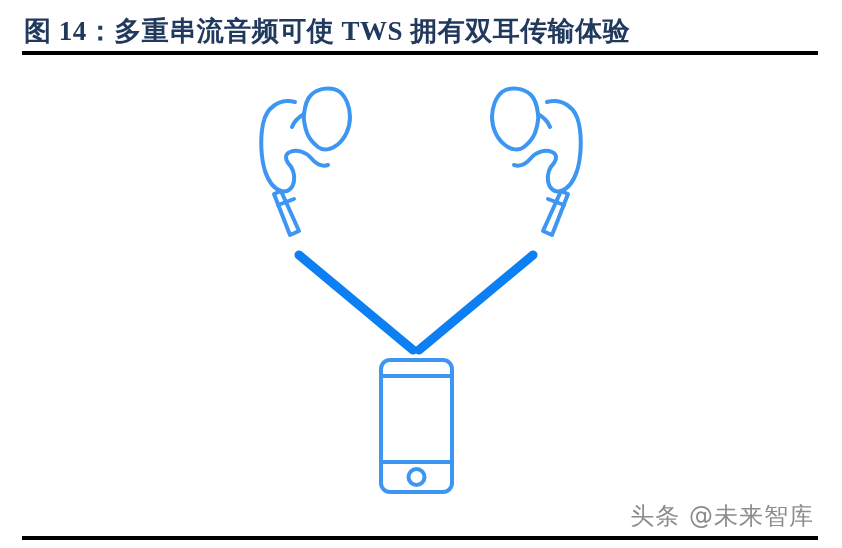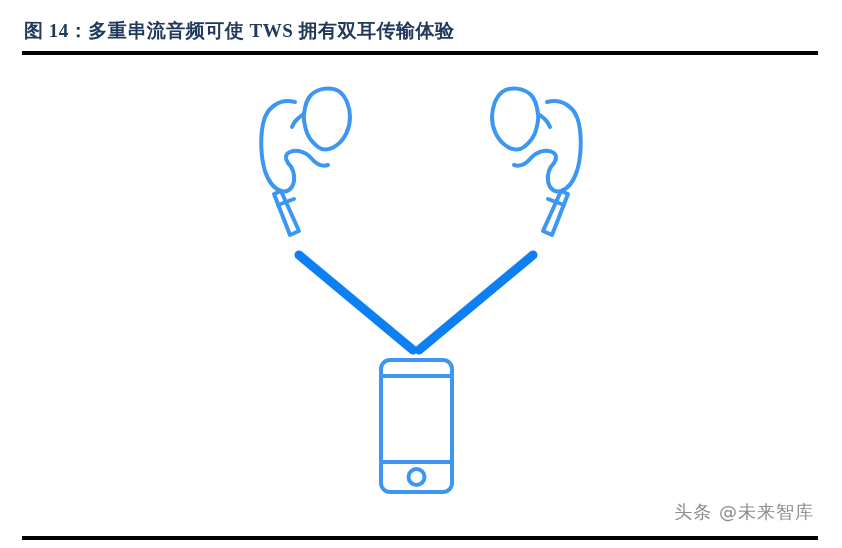--- a/index.html
+++ b/index.html
@@ -26,21 +26,21 @@
   #figure-title {
     position: absolute;
     left: 24px;
     top: 12px;
     width: 790px;
     height: 38px;
     line-height: 38px;
     color: #20395c;
     font-family: "Liberation Serif", "DejaVu Serif", serif;
     font-weight: bold;
-    font-size: 19px;
+    font-size: 27px;
     letter-spacing: 0.5px;
     white-space: nowrap;
     user-select: none;
   }
 
   
   .rule {
     position: absolute;
     left: 22px;
     width: 796px;
@@ -69,21 +69,21 @@
     height: 455px;
   }
 
   
   #watermark {
     position: absolute;
     right: 28px;
     top: 500px;
     color: #8c8c8c;
     font-family: "DejaVu Sans", "Liberation Sans", sans-serif;
-    font-size: 18px;
+    font-size: 24px;
     font-weight: 500;
     letter-spacing: 1px;
     white-space: nowrap;
     user-select: none;
   }
 </style>
 </head>
 <body>
 
 <div id="figure-root">

